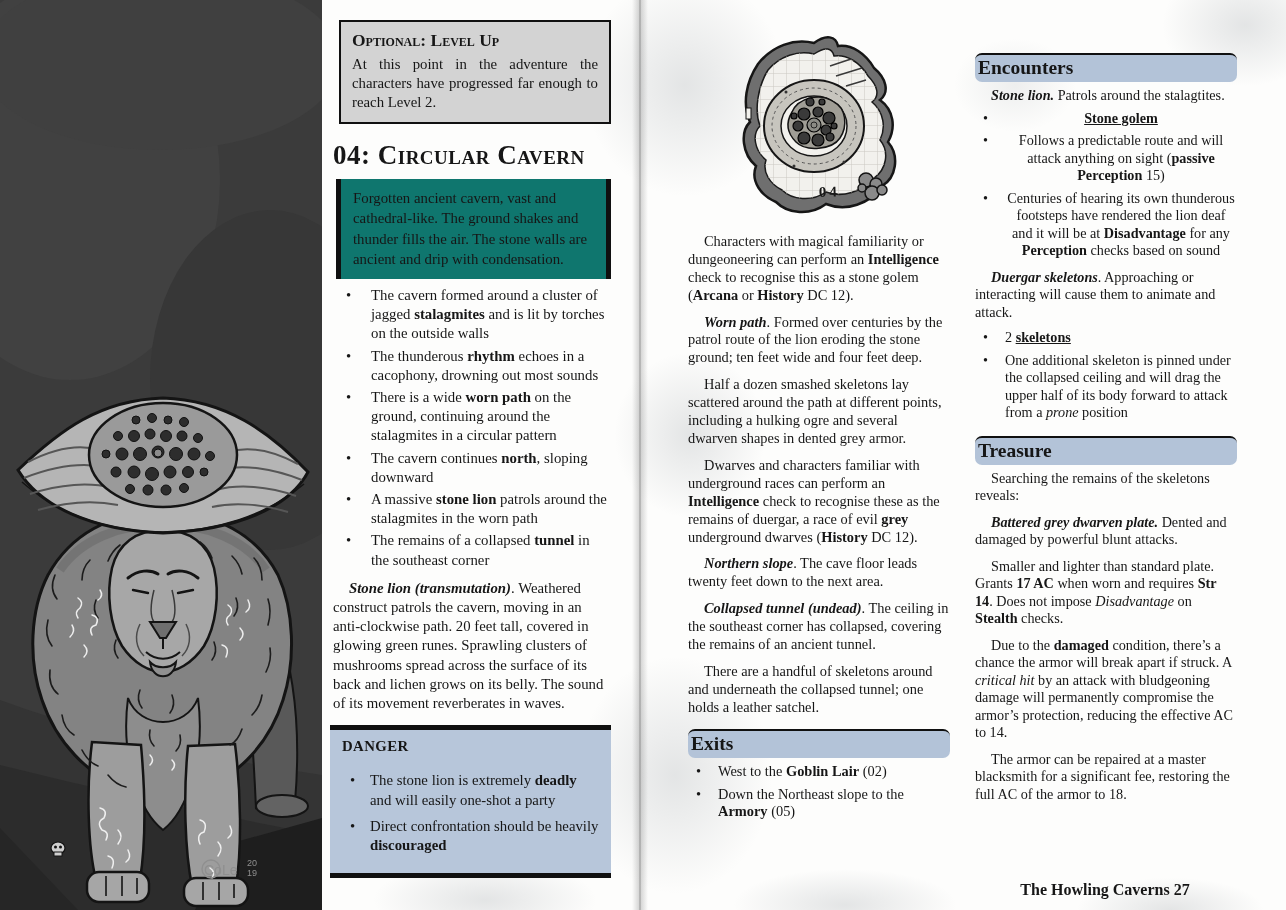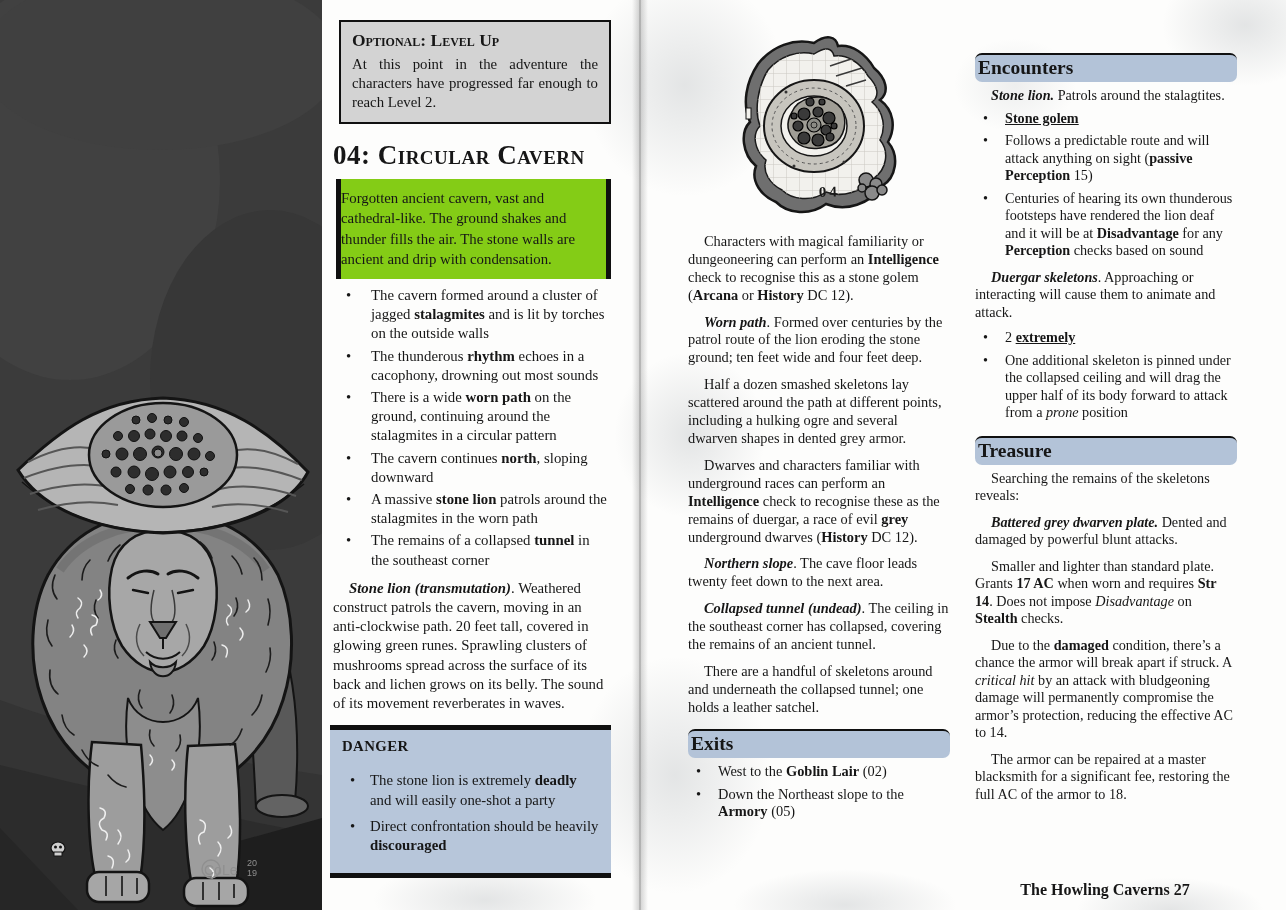--- a/index.html
+++ b/index.html
@@ -14,22 +14,22 @@
          background:linear-gradient(90deg,rgba(120,120,120,0),rgba(120,120,120,.28) 42%,rgba(85,85,85,.55) 50%,rgba(120,120,120,.28) 58%,rgba(120,120,120,0));}
   
   .page-left{position:absolute;left:333px;top:0;width:278px;font-size:14.8px;line-height:19.2px;}
   .col-mid  {position:absolute;left:688px;top:0;width:262px;font-size:14.4px;line-height:17.9px;}
   .col-right{position:absolute;left:975px;top:0;width:262px;font-size:14.2px;line-height:17.5px;}
   
   .optbox{margin:20px 0 0 6px;background:#d3d3d3;border:2px solid #101010;padding:7px 11px 9px;}
   .optbox .t{font-variant:small-caps;font-weight:bold;font-size:17.5px;line-height:22px;margin-bottom:4px;}
   .optbox .b{text-align:justify;}
   h1.title{font-size:27px;line-height:30px;font-weight:bold;font-variant:small-caps;letter-spacing:.5px;margin:16px 0 4px;}
-  .descbox{margin:9px 0 0 3px;background:#84cc16;border-left:5px solid #101010;border-right:5px solid #101010;
-           padding:9px 0;line-height:20.6px;}
+  .descbox{margin:9px 0 0 3px;background:#0f766e;border-left:5px solid #101010;border-right:5px solid #101010;
+           padding:9px 12px;line-height:20.6px;}
   .para{margin:9px 0 0;}
   .ind{text-indent:16px;}
   ul.blts{list-style:none;margin:7px 0 0;padding:0;}
   ul.blts li{position:relative;padding-left:38px;margin-bottom:3px;}
   ul.blts li::before{content:"\2022";position:absolute;left:13px;top:0;}
   ul.blts2{list-style:none;margin:5px 0 0;padding:0;}
   ul.blts2 li{position:relative;padding-left:30px;margin-bottom:5px;}
   ul.blts2 li::before{content:"\2022";position:absolute;left:8px;top:0;}
   .danger{margin:12px 0 0 -3px;background:#b7c6da;border-top:5px solid #101010;border-bottom:5px solid #101010;
           padding:7px 12px 11px;}
@@ -302,30 +302,30 @@
       <li><span>Down the Northeast slope to the </span><span style="font-weight: bold;">Armory</span><span> (05)</span></li>
     </ul>
   </div>
 
   <div class="col-right">
 
     <div class="secbar" style="margin-top:53px;">Encounters</div>
 
     <p class="para ind" style="margin-top:4px;"><span style="font-weight: bold; font-style: italic;">Stone lion.</span><span> Patrols around the stalagtites.</span></p>
 
-    <ul class="blts2" style="">
+    <ul class="blts2" style="text-align:center;">
       <li><span style="font-weight: bold; text-decoration: underline;">Stone golem</span></li>
       <li><span>Follows a predictable route and will attack anything on sight (</span><span style="font-weight: bold;">passive Perception</span><span> 15)</span></li>
       <li><span>Centuries of hearing its own thunderous footsteps have rendered the lion deaf and it will be at </span><span style="font-weight: bold;">Disadvantage</span><span> for any </span><span style="font-weight: bold;">Perception</span><span> checks based on sound</span></li>
     </ul>
 
     <p class="para ind"><span style="font-weight: bold; font-style: italic;">Duergar skeletons</span><span>. Approaching or interacting will cause them to animate and attack.</span></p>
 
     <ul class="blts2" style="margin-top:8px;">
-      <li><span>2 </span><span style="font-weight: bold; text-decoration: underline;">extremely</span></li>
+      <li><span>2 </span><span style="font-weight: bold; text-decoration: underline;">skeletons</span></li>
       <li><span>One additional skeleton is pinned under the collapsed ceiling and will drag the upper half of its body forward to attack from a </span><span style="font-style: italic;">prone</span><span> position</span></li>
     </ul>
 
     <div class="secbar" style="margin-top:14px;">Treasure</div>
 
     <p class="para ind" style="margin-top:4px;"><span>Searching the remains of the skeletons reveals:</span></p>
     <p class="para ind"><span style="font-weight: bold; font-style: italic;">Battered grey dwarven plate.</span><span> Dented and damaged by powerful blunt attacks.</span></p>
     <p class="para ind"><span>Smaller and lighter than standard plate. Grants </span><span style="font-weight: bold;">17 AC</span><span> when worn and requires </span><span style="font-weight: bold;">Str 14</span><span>. Does not impose </span><span style="font-style: italic;">Disadvantage</span><span> on </span><span style="font-weight: bold;">Stealth</span><span> checks.</span></p>
     <p class="para ind"><span>Due to the </span><span style="font-weight: bold;">damaged</span><span> condition, there’s a chance the armor will break apart if struck. A </span><span style="font-style: italic;">critical hit</span><span> by an attack with bludgeoning damage will permanently compromise the armor’s protection, reducing the effective AC to 14.</span></p>
     <p class="para ind"><span>The armor can be repaired at a master blacksmith for a significant fee, restoring the full AC of the armor to 18.</span></p>

